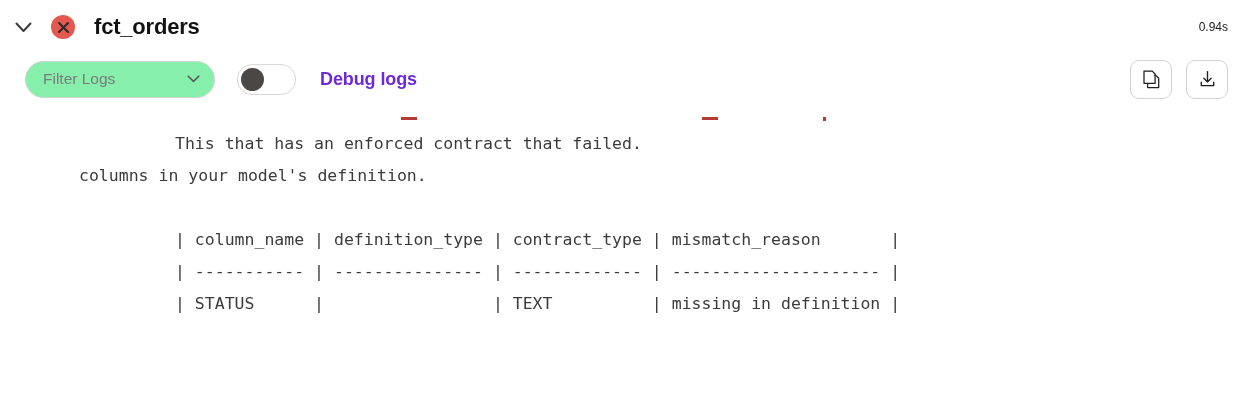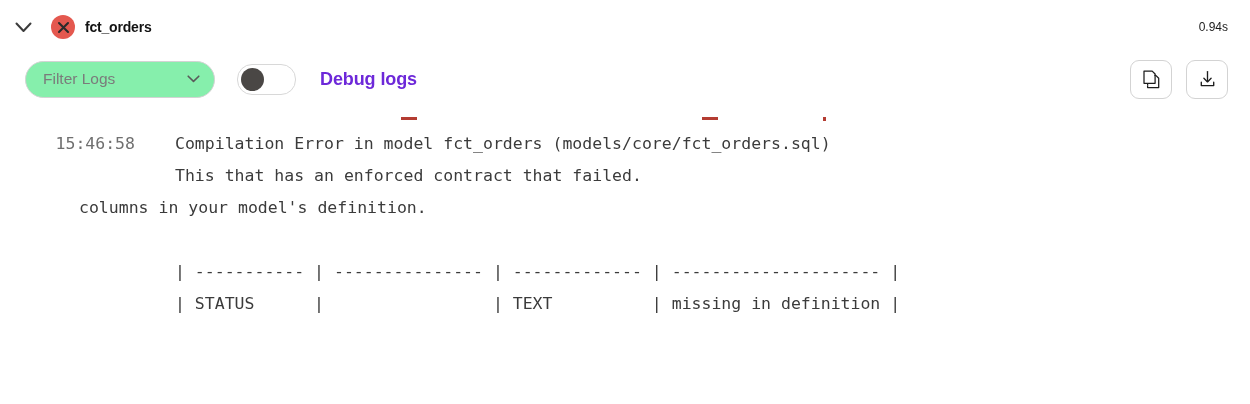--- a/index.html
+++ b/index.html
@@ -40,24 +40,24 @@
     border-radius: 50%;
     background: #e4584f;
     display: flex;
     align-items: center;
     justify-content: center;
     flex: none;
     margin-left: 13px;
   }
   .status-icon svg { display: block; }
   .model-name {
-    font-size: 14px;
+    font-size: 22px;
     font-weight: 700;
     letter-spacing: -0.2px;
-    margin-left: 10px;
+    margin-left: 19px;
     color: #121212;
     white-space: nowrap;
   }
   .spacer { flex: 1 1 auto; }
   .duration {
     font-size: 12px;
     font-weight: 400;
     color: #1c1c1c;
     white-space: nowrap;
   }
@@ -241,32 +241,29 @@
 </div>
 
 <div class="log-body">
 
   <div class="clipped-line">
     <span class="frag" style="left:401px; top:13px; width:16px; height:3px;"></span>
     <span class="frag" style="left:702px; top:13px; width:16px; height:3px;"></span>
     <span class="frag" style="left:823px; top:13px; width:3px; height:4px;"></span>
   </div>
 
-  <div class="log-line">
-    <span class="log-time">15:46:58</span>
-    <span class="log-text">Compilation Error in model fct_orders (models/core/fct_orders.sql)</span>
-  </div>
 
   <div class="log-line">
     <span class="log-time"></span>
     <span class="log-text">This that has an enforced contract that failed.</span>
   </div>
 
 
   <div class="wrap-cont">columns in your model's definition.</div>
 
   <div class="blank-line"></div>
 
+  <div class="table-line">| column_name | definition_type | contract_type | mismatch_reason       |</div>
 
   <div class="table-line">| ----------- | --------------- | ------------- | --------------------- |</div>
 
   <div class="table-line">| STATUS      |                 | TEXT          | missing in definition |</div>
 </div>
 
 </body></html>

